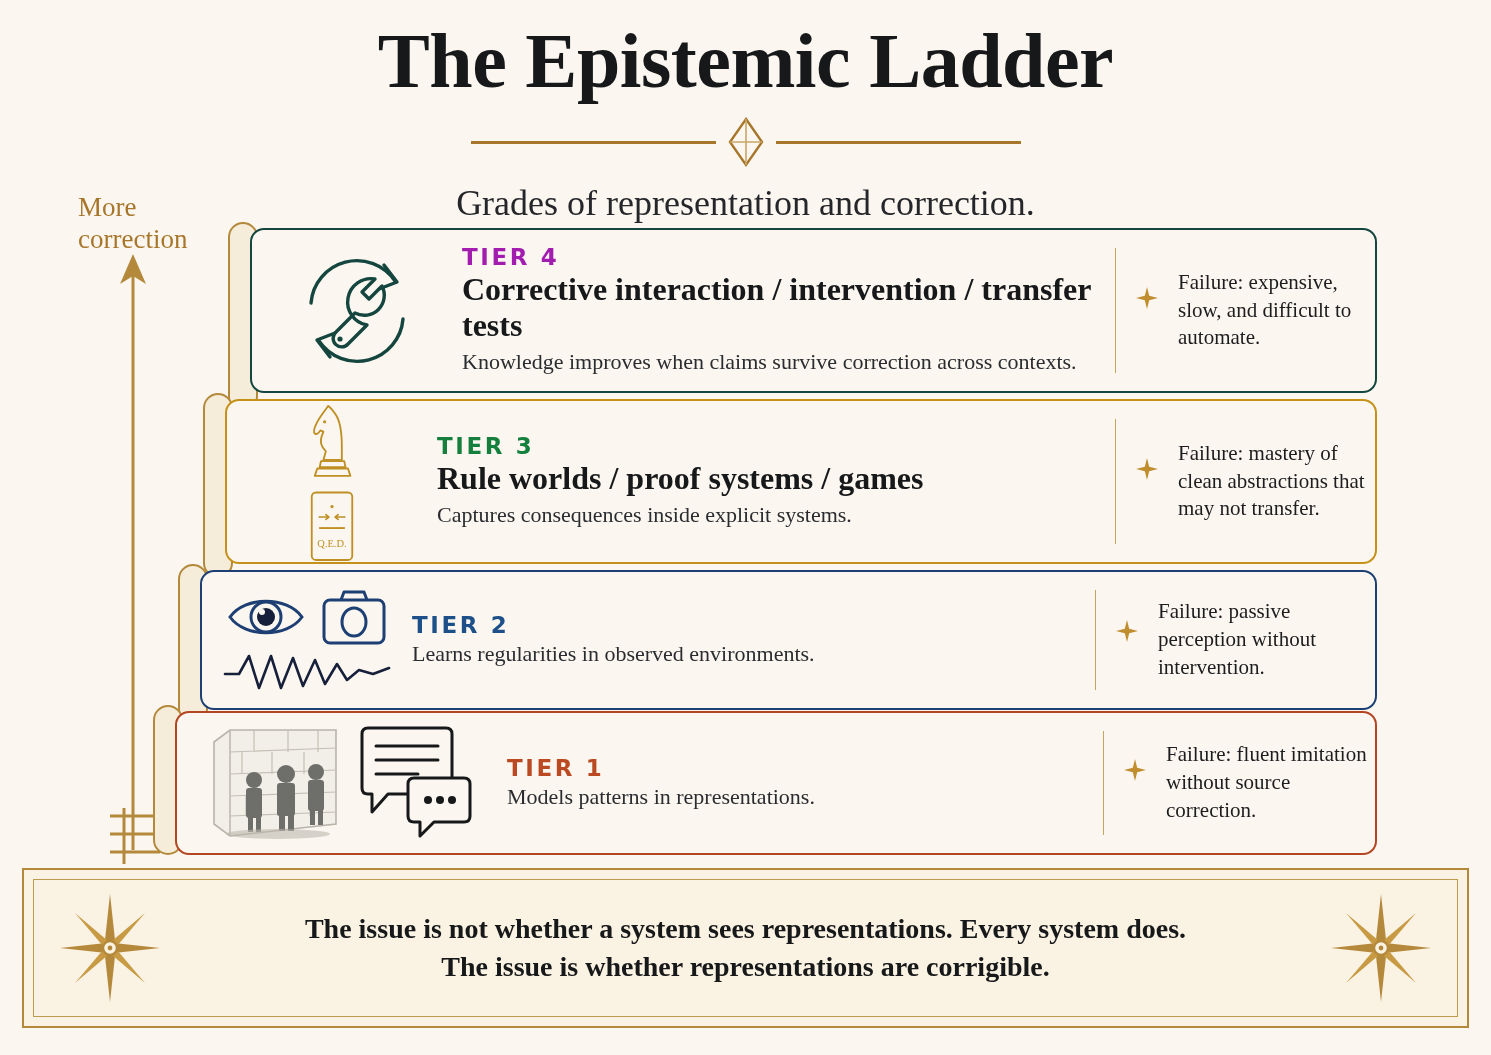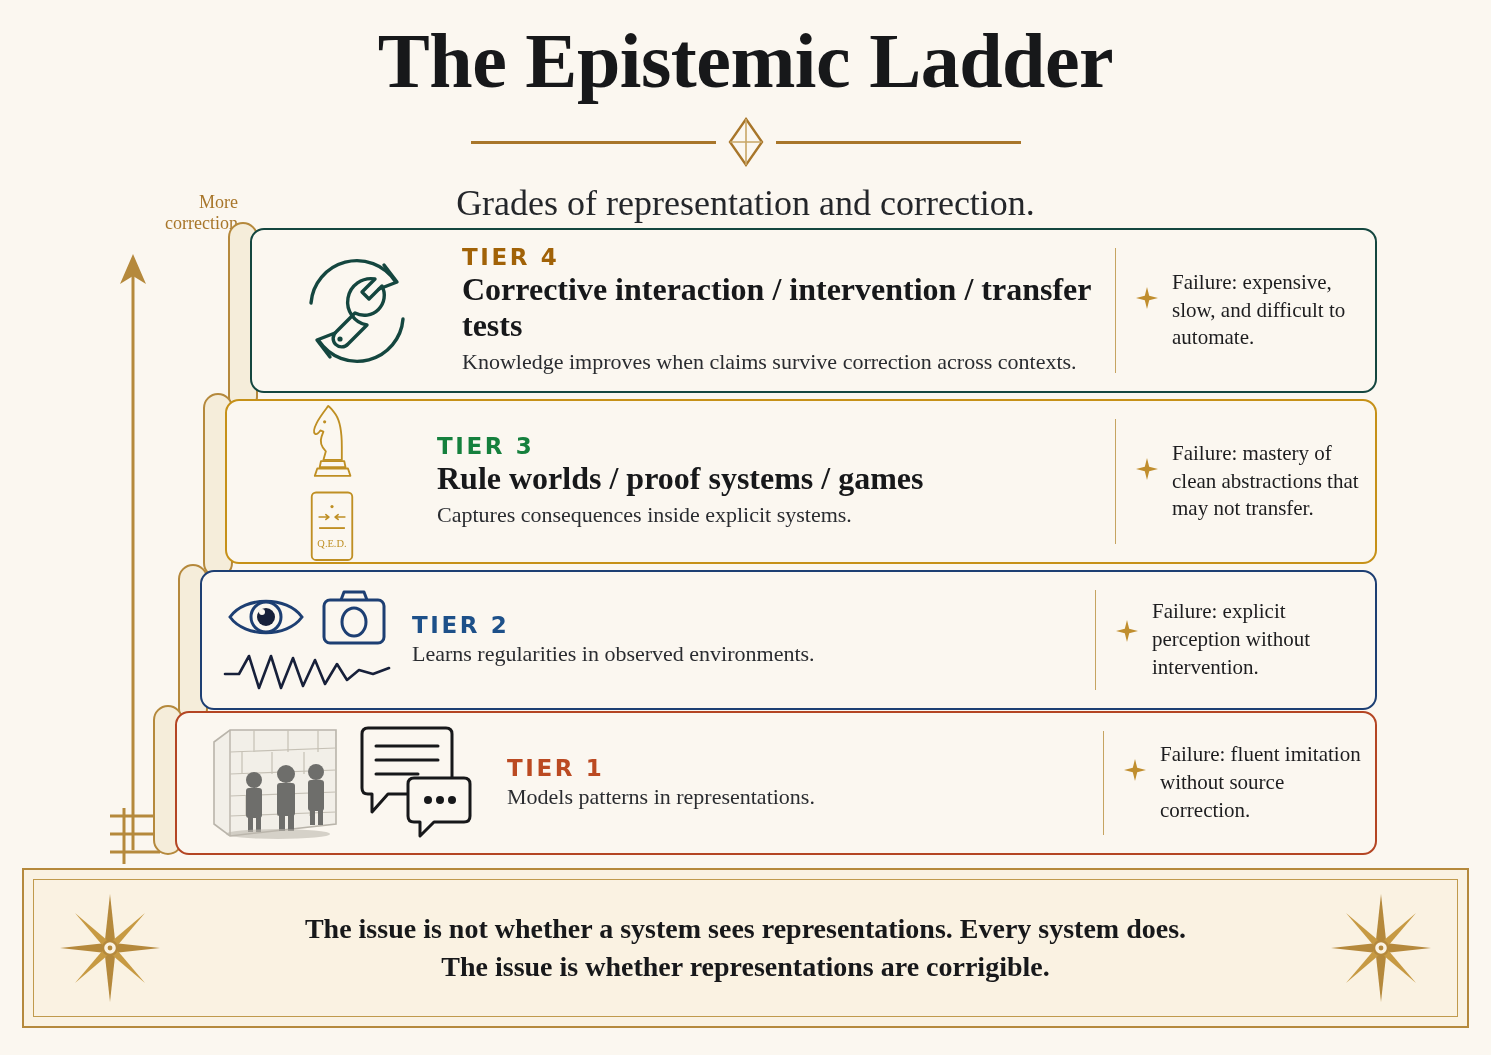--- a/index.html
+++ b/index.html
@@ -27,22 +27,22 @@
   #title-divider .rule { width:245px; height:3px; background:#a8762a; }
   #title-divider .diamond-wrap { width:60px; display:flex; justify-content:center; }
   #subtitle {
     text-align:center; font-size:36px; margin-top:14px; color:#24262a;
     font-family:"Liberation Serif","DejaVu Serif",serif;
   }
 
   
   #axis { position:absolute; left:78px; top:192px; width:160px; height:680px; }
   #axis-label {
-    position:absolute; left:0; top:0; width:160px; text-align:right;
-    color:#a8762a; font-size:18px; line-height:1.18;
+    position:absolute; left:0; top:0; width:160px; text-align:left;
+    color:#a8762a; font-size:27px; line-height:1.18;
     font-family:"Liberation Serif","DejaVu Serif",serif;
   }
   #axis-arrow { position:absolute; left:38px; top:58px; }
 
   
   #ladder { position:absolute; left:0; top:0; width:1491px; height:1055px; }
 
   .rail {
     position:absolute; width:30px;
     background:#f5edda;
@@ -66,37 +66,37 @@
   .card-icon {
     flex:0 0 auto; width:210px;
     display:flex; align-items:center; justify-content:center;
   }
   .card-body { flex:1 1 auto; padding:14px 10px 14px 0; display:flex; flex-direction:column; justify-content:center; }
   .tier-kicker {
     font-family:"DejaVu Sans","Liberation Sans",sans-serif;
     font-weight:700; font-size:23px; letter-spacing:2.6px;
     margin-bottom:2px;
   }
-  .t4 .tier-kicker { color:#a16207; }
+  .t4 .tier-kicker { color:#a21caf; }
   .t3 .tier-kicker { color:#15803d; }
   .t2 .tier-kicker { color:#1d5089; }
   .t1 .tier-kicker { color:#bb4a22; }
   .tier-headline {
     font-size:32px; font-weight:700; line-height:1.12; color:#17181a;
     margin-bottom:4px;
     font-family:"Liberation Serif","DejaVu Serif",serif;
   }
   .tier-sub {
     font-size:22px; line-height:1.3; color:#2a2c30;
     font-family:"Liberation Serif","DejaVu Serif",serif;
   }
 
   .card-failure {
     flex:0 0 auto; width:260px;
-    display:flex; align-items:center; gap:14px;
+    display:flex; align-items:center; gap:20px;
     padding:10px 0 10px 20px;
     border-left:1.6px solid #c6a461;
     margin:18px 0;
   }
   .failure-star { flex:0 0 auto; margin-top:-26px; }
   .failure-text {
     font-size:21px; line-height:1.33; color:#1d1d1f;
     font-family:"Liberation Serif","DejaVu Serif",serif;
   }
 
@@ -243,21 +243,21 @@
       </svg>
     </div>
     <div class="card-body">
       <div class="tier-kicker">TIER 2</div>
       <div class="tier-sub">Learns regularities in observed environments.</div>
     </div>
     <div class="card-failure" style="width:280px;">
       <svg class="failure-star" width="22" height="22" viewBox="0 0 22 22" style="margin-top:-18px;">
         <path d="M11 0 L13.2 8.8 L22 11 L13.2 13.2 L11 22 L8.8 13.2 L0 11 L8.8 8.8 Z" fill="#c08e2e"></path>
       </svg>
-      <div class="failure-text">Failure: explicit perception without intervention.</div>
+      <div class="failure-text">Failure: passive perception without intervention.</div>
     </div>
   </div>
 
   <div class="tier-card t1" style="left:175px; top:711px; width:1202px; height:144px;">
     <div class="card-icon" style="width:330px; gap:14px;">
       <svg width="132" height="118" viewBox="0 0 132 118">
         <path d="M6 18 L22 6 L128 6 L128 100 L22 112 L6 100 Z" fill="#f2efe8" stroke="#b9b4aa" stroke-width="1.6"></path>
         <path d="M22 6 L22 112" stroke="#b9b4aa" stroke-width="1.4"></path>
         <g stroke="#c5c0b5" stroke-width="1.2" fill="none">
           <path d="M22 28 L128 24 M22 50 L128 46 M22 72 L128 68 M22 92 L128 88"></path>

